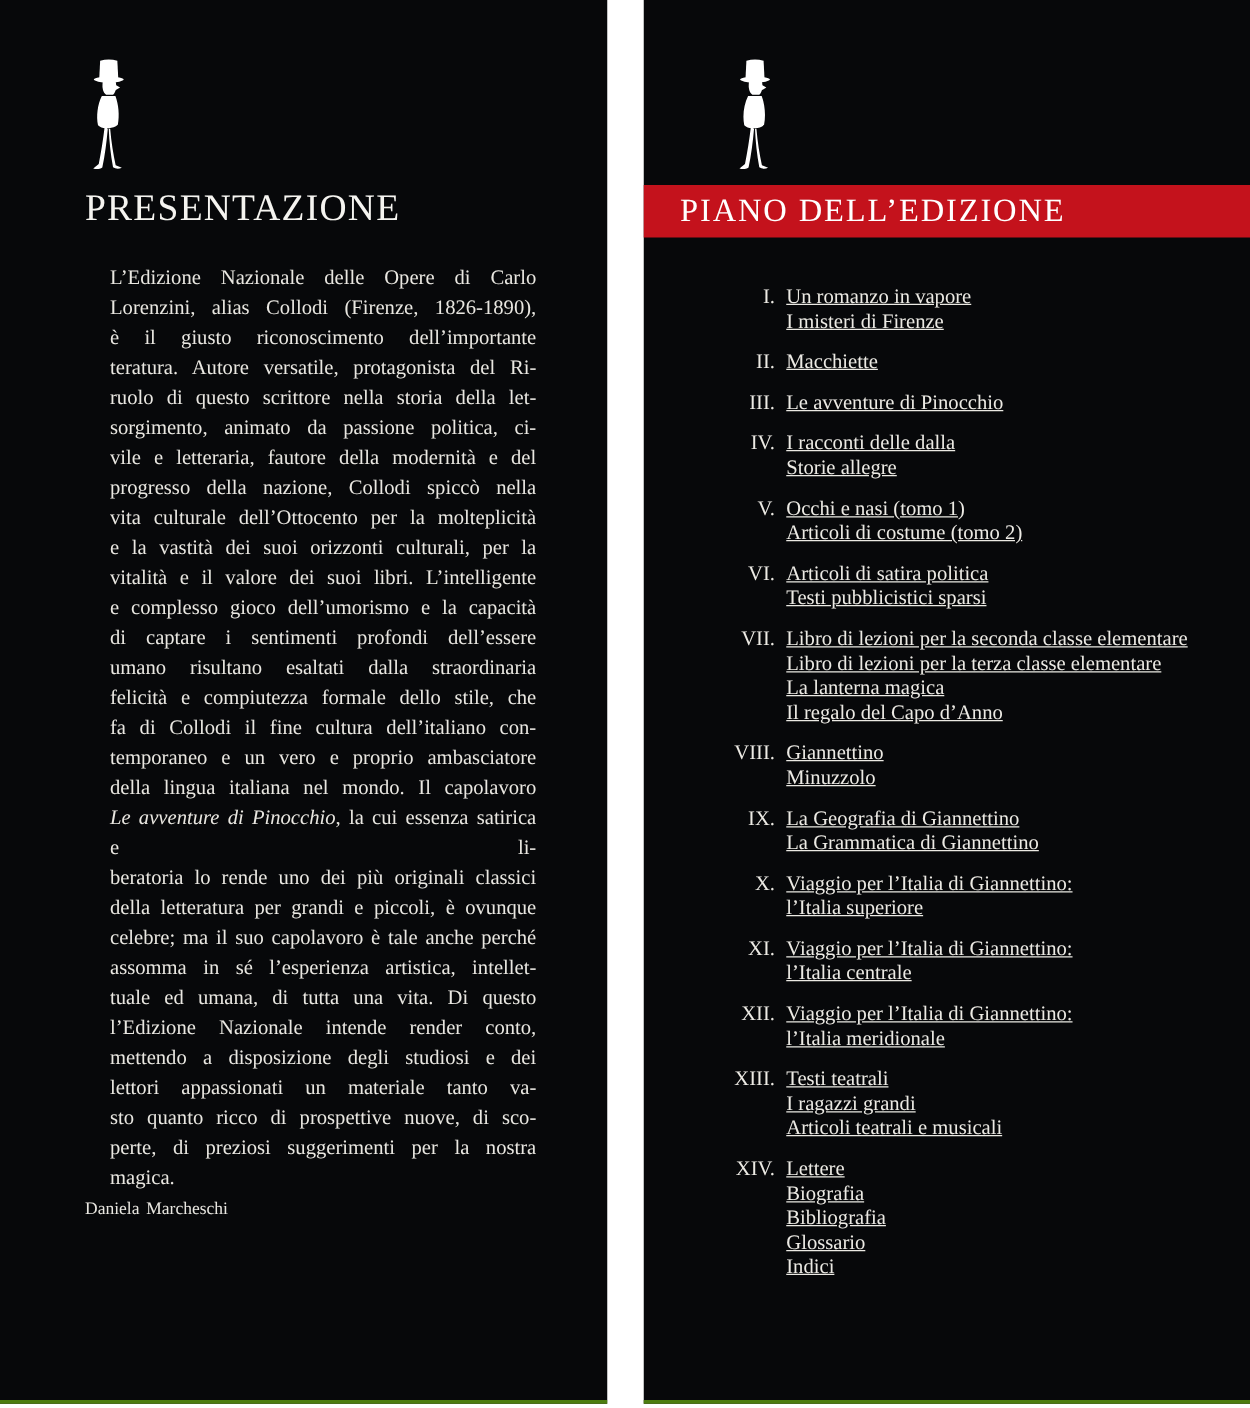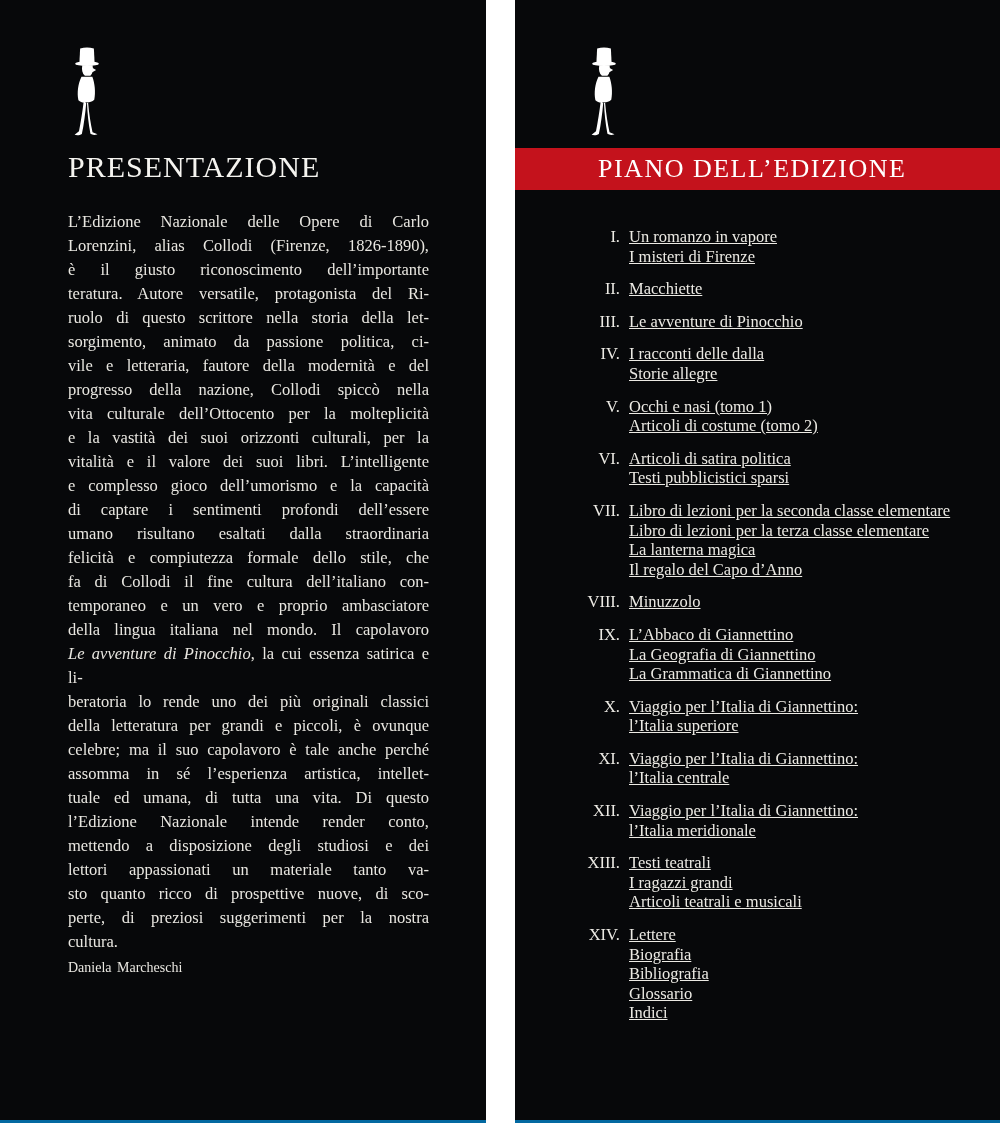--- a/index.html
+++ b/index.html
@@ -7,21 +7,21 @@
   body {
     width: 1000px; height: 1126px;
     background: #ffffff;
     font-family: "Liberation Serif", serif;
     position: relative;
     overflow: hidden;
   }
   .flap {
     position: absolute; top: 0; height: 1123px;
     background: #07080a;
-    border-bottom: 3px solid #0369a1;
+    border-bottom: 3px solid #4d7c0f;
   }
   .flap-left  { left: 0;   width: 486px; }
   .flap-right { left: 515px; width: 485px; }
   .gap { position: absolute; top: 0; left: 486px; width: 29px; height: 1126px; background: #ffffff; }
 
   .figure {
     position: absolute; top: 44px; width: 42px; height: 98px;
   }
   .flap-left  .figure { left: 66px; }
   .flap-right .figure { left: 68px; }
@@ -33,41 +33,41 @@
     font-weight: 400;
     white-space: nowrap;
   }
 
   .paragraph {
     position: absolute; left: 68px; top: 210px; width: 361px;
     color: #e9e7e1;
     font-size: 16.5px; line-height: 24px;
     word-spacing: 1px;
   }
-  .para-line { text-align: justify; text-align-last: justify; white-space: normal; }
+  .para-line { text-align: justify; text-align-last: justify; white-space: normal; margin-left: 20px; }
   .para-line.last { text-align-last: left; }
   .para-line .em { font-style: italic; }
 
   .attribution {
     position: absolute; left: 68px; top: 960px; width: 356px;
     text-align: left;
     color: #e9e7e1;
     font-size: 14px;
     word-spacing: 2px;
   }
 
   .red-banner {
     position: absolute; left: 0; top: 148px; width: 485px; height: 42px;
     background: #c4121c;
     display: flex; align-items: center;
   }
   .banner-title {
     color: #ffffff;
     font-size: 26px; letter-spacing: 1.5px;
-    padding-left: 83px;
+    padding-left: 29px;
     white-space: nowrap;
   }
 
   .plan-list {
     position: absolute; left: 0; top: 227px; width: 485px;
     color: #eceae4;
     font-size: 16.5px; line-height: 19.6px;
   }
   .plan-item { display: flex; margin-bottom: 13px; }
   .plan-numeral {
@@ -121,21 +121,21 @@
       <div class="para-line"><span>beratoria lo rende uno dei più originali classici</span></div>
       <div class="para-line"><span>della letteratura per grandi e piccoli, è ovunque</span></div>
       <div class="para-line"><span>celebre; ma il suo capolavoro è tale anche perché</span></div>
       <div class="para-line"><span>assomma in sé l’esperienza artistica, intellet-</span></div>
       <div class="para-line"><span>tuale ed umana, di tutta una vita. Di questo</span></div>
       <div class="para-line"><span>l’Edizione Nazionale intende render conto,</span></div>
       <div class="para-line"><span>mettendo a disposizione degli studiosi e dei</span></div>
       <div class="para-line"><span>lettori appassionati un materiale tanto va-</span></div>
       <div class="para-line"><span>sto quanto ricco di prospettive nuove, di sco-</span></div>
       <div class="para-line"><span>perte, di preziosi suggerimenti per la nostra</span></div>
-      <div class="para-line last"><span>cultura.</span></div>
+      <div class="para-line last"><span>magica.</span></div>
     </div>
   <div class="attribution">Daniela Marcheschi</div>
 </div>
 
 <div class="gap"></div>
 
 <div class="flap flap-right">
   <svg class="figure" viewBox="0 0 44 100" aria-hidden="true">
     <use href="#pinocchio-figure"></use>
   </svg>
@@ -188,27 +188,27 @@
         <div class="plan-titles">
           <div class="plan-title-line">Libro di lezioni per la seconda classe elementare</div>
           <div class="plan-title-line">Libro di lezioni per la terza classe elementare</div>
           <div class="plan-title-line">La lanterna magica</div>
           <div class="plan-title-line">Il regalo del Capo d’Anno</div>
         </div>
       </div>
       <div class="plan-item">
         <div class="plan-numeral">VIII.</div>
         <div class="plan-titles">
+          <div class="plan-title-line">Giannettino</div>
           <div class="plan-title-line">Minuzzolo</div>
         </div>
       </div>
       <div class="plan-item">
         <div class="plan-numeral">IX.</div>
         <div class="plan-titles">
-          <div class="plan-title-line">L’Abbaco di Giannettino</div>
           <div class="plan-title-line">La Geografia di Giannettino</div>
           <div class="plan-title-line">La Grammatica di Giannettino</div>
         </div>
       </div>
       <div class="plan-item">
         <div class="plan-numeral">X.</div>
         <div class="plan-titles">
           <div class="plan-title-line">Viaggio per l’Italia di Giannettino:</div>
           <div class="plan-title-line">l’Italia superiore</div>
         </div>

